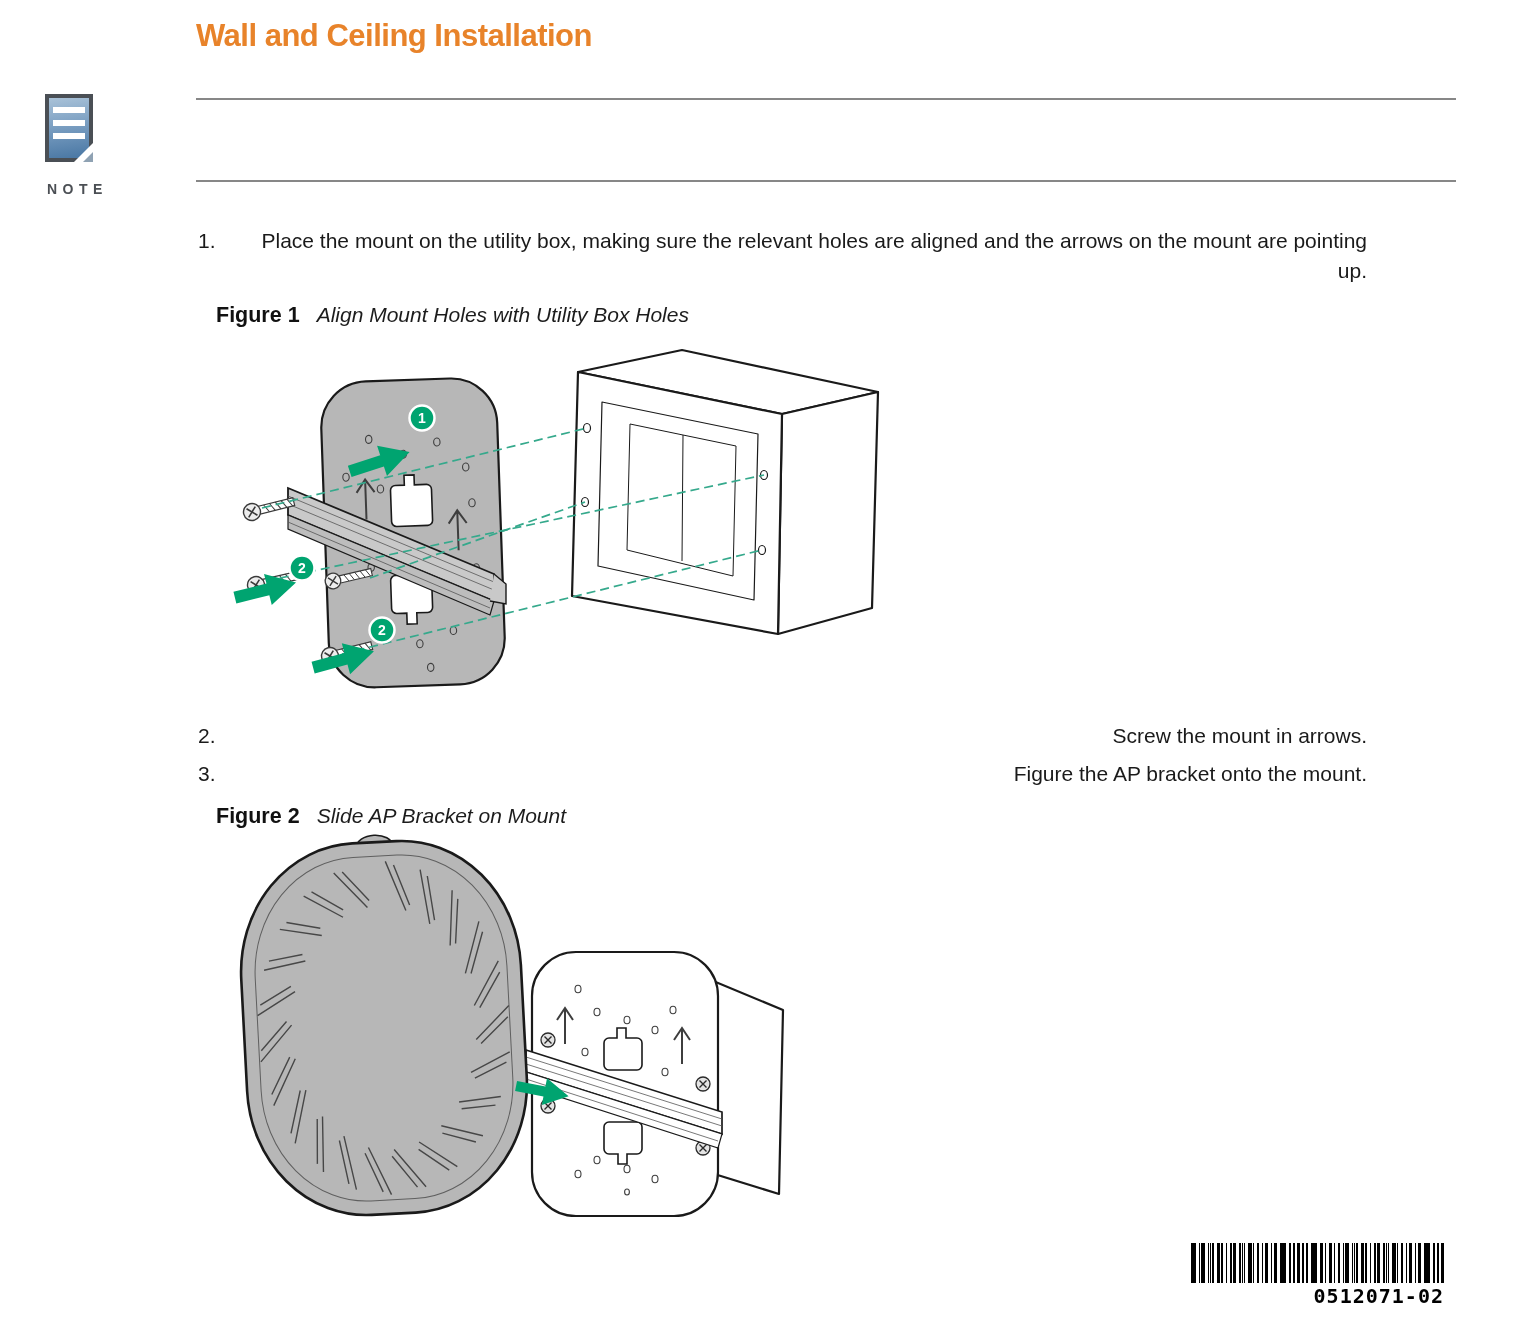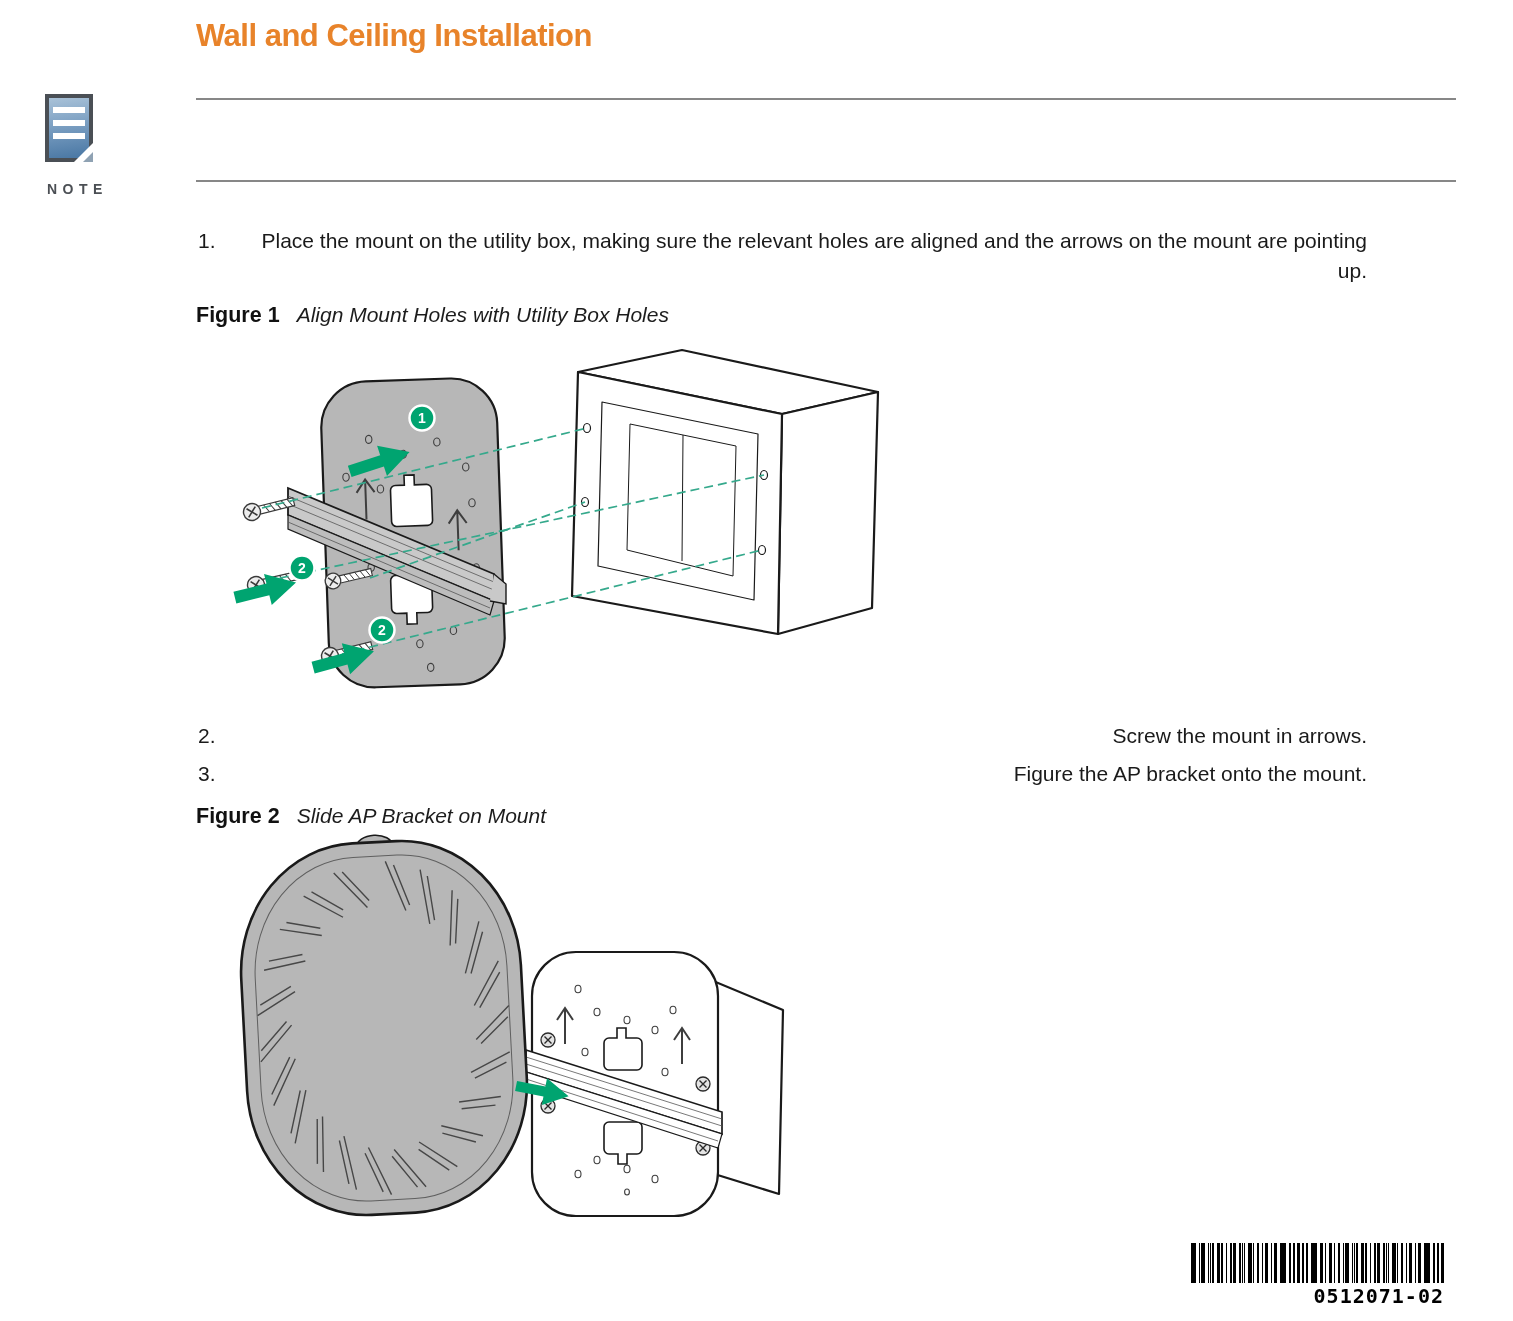--- a/index.html
+++ b/index.html
@@ -25,21 +25,21 @@
   .rule { position:absolute; left:196px; width:1260px; height:2px; background:#878787; }
   .rule-top { top:98px; } .rule-bottom { top:180px; }
   .note-text { position:absolute; left:196px; top:108px; width:1178px; font-size:21px; line-height:30px; color:#595959; }
 
   .step { position:absolute; left:196px; font-size:21px; line-height:30px; color:#1a1a1a; }
   .step .step-num { position:absolute; left:2px; top:0; }
   .step .step-text { display:block; margin-left:41px; width:1130px;text-align:right; }
   .step1 { top:226px; } .step2 { top:721px; } .step3 { top:759px; }
 
   .figcap { position:absolute; left:196px; font-size:21.5px; color:#111; }
-  .figcap b { font-weight:700; }
+  .figcap b { font-weight:700;margin-left:20px; }
   .figcap i { margin-left:17px; font-size:21px; color:#1c1c1c; }
   .figcap1 { top:303px; } .figcap2 { top:804px; }
 
   .fig1 { position:absolute; left:230px; top:338px; width:660px; height:380px; }
   .fig2 { position:absolute; left:230px; top:832px; width:580px; height:420px; }
 
   .badge { font-family:"Liberation Sans", sans-serif; font-size:14px; font-weight:700; fill:#ffffff; text-anchor:middle; }
 
   
   .barcode { position:absolute; left:1191px; top:1243px; width:253px; }

